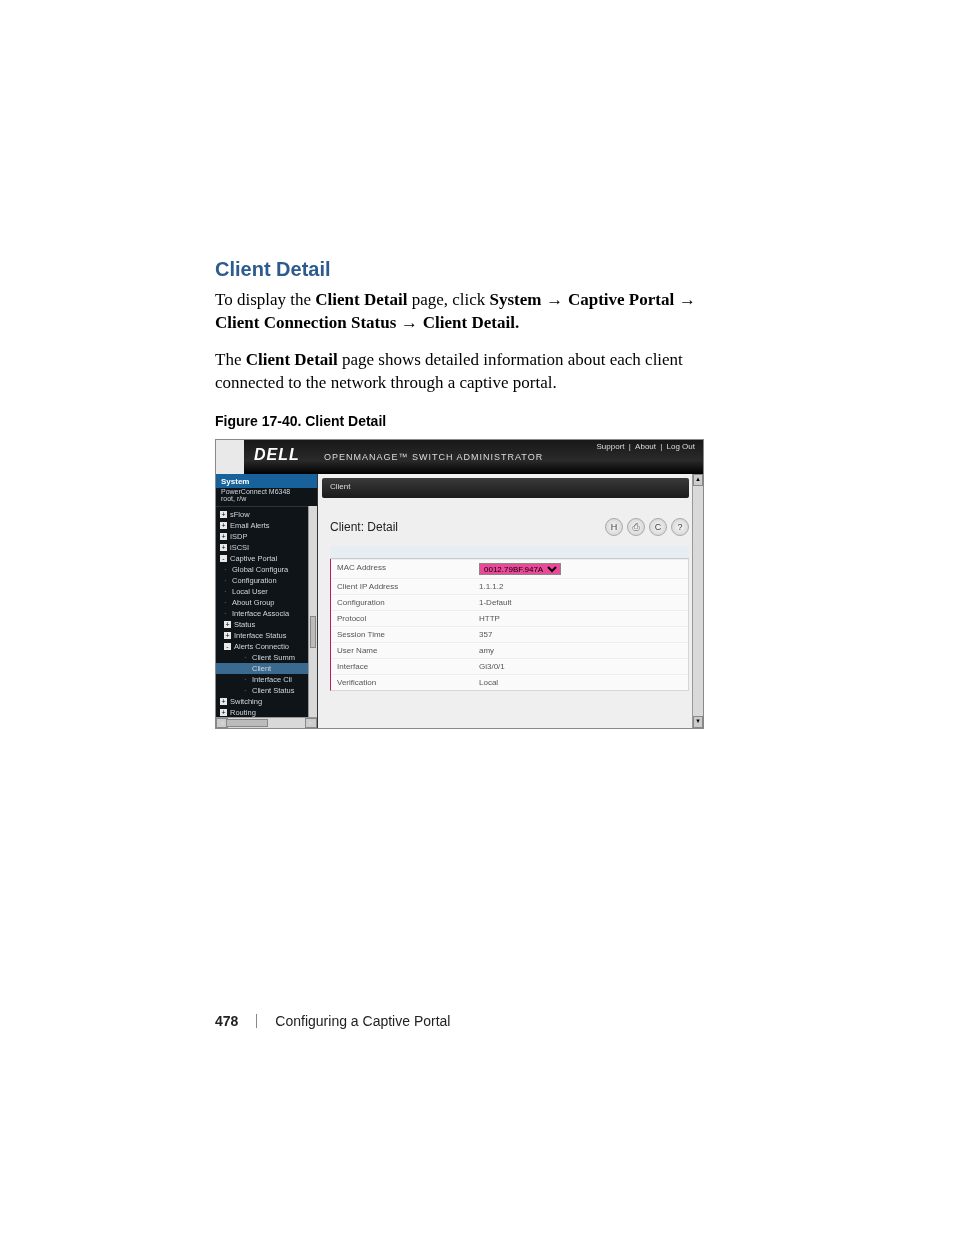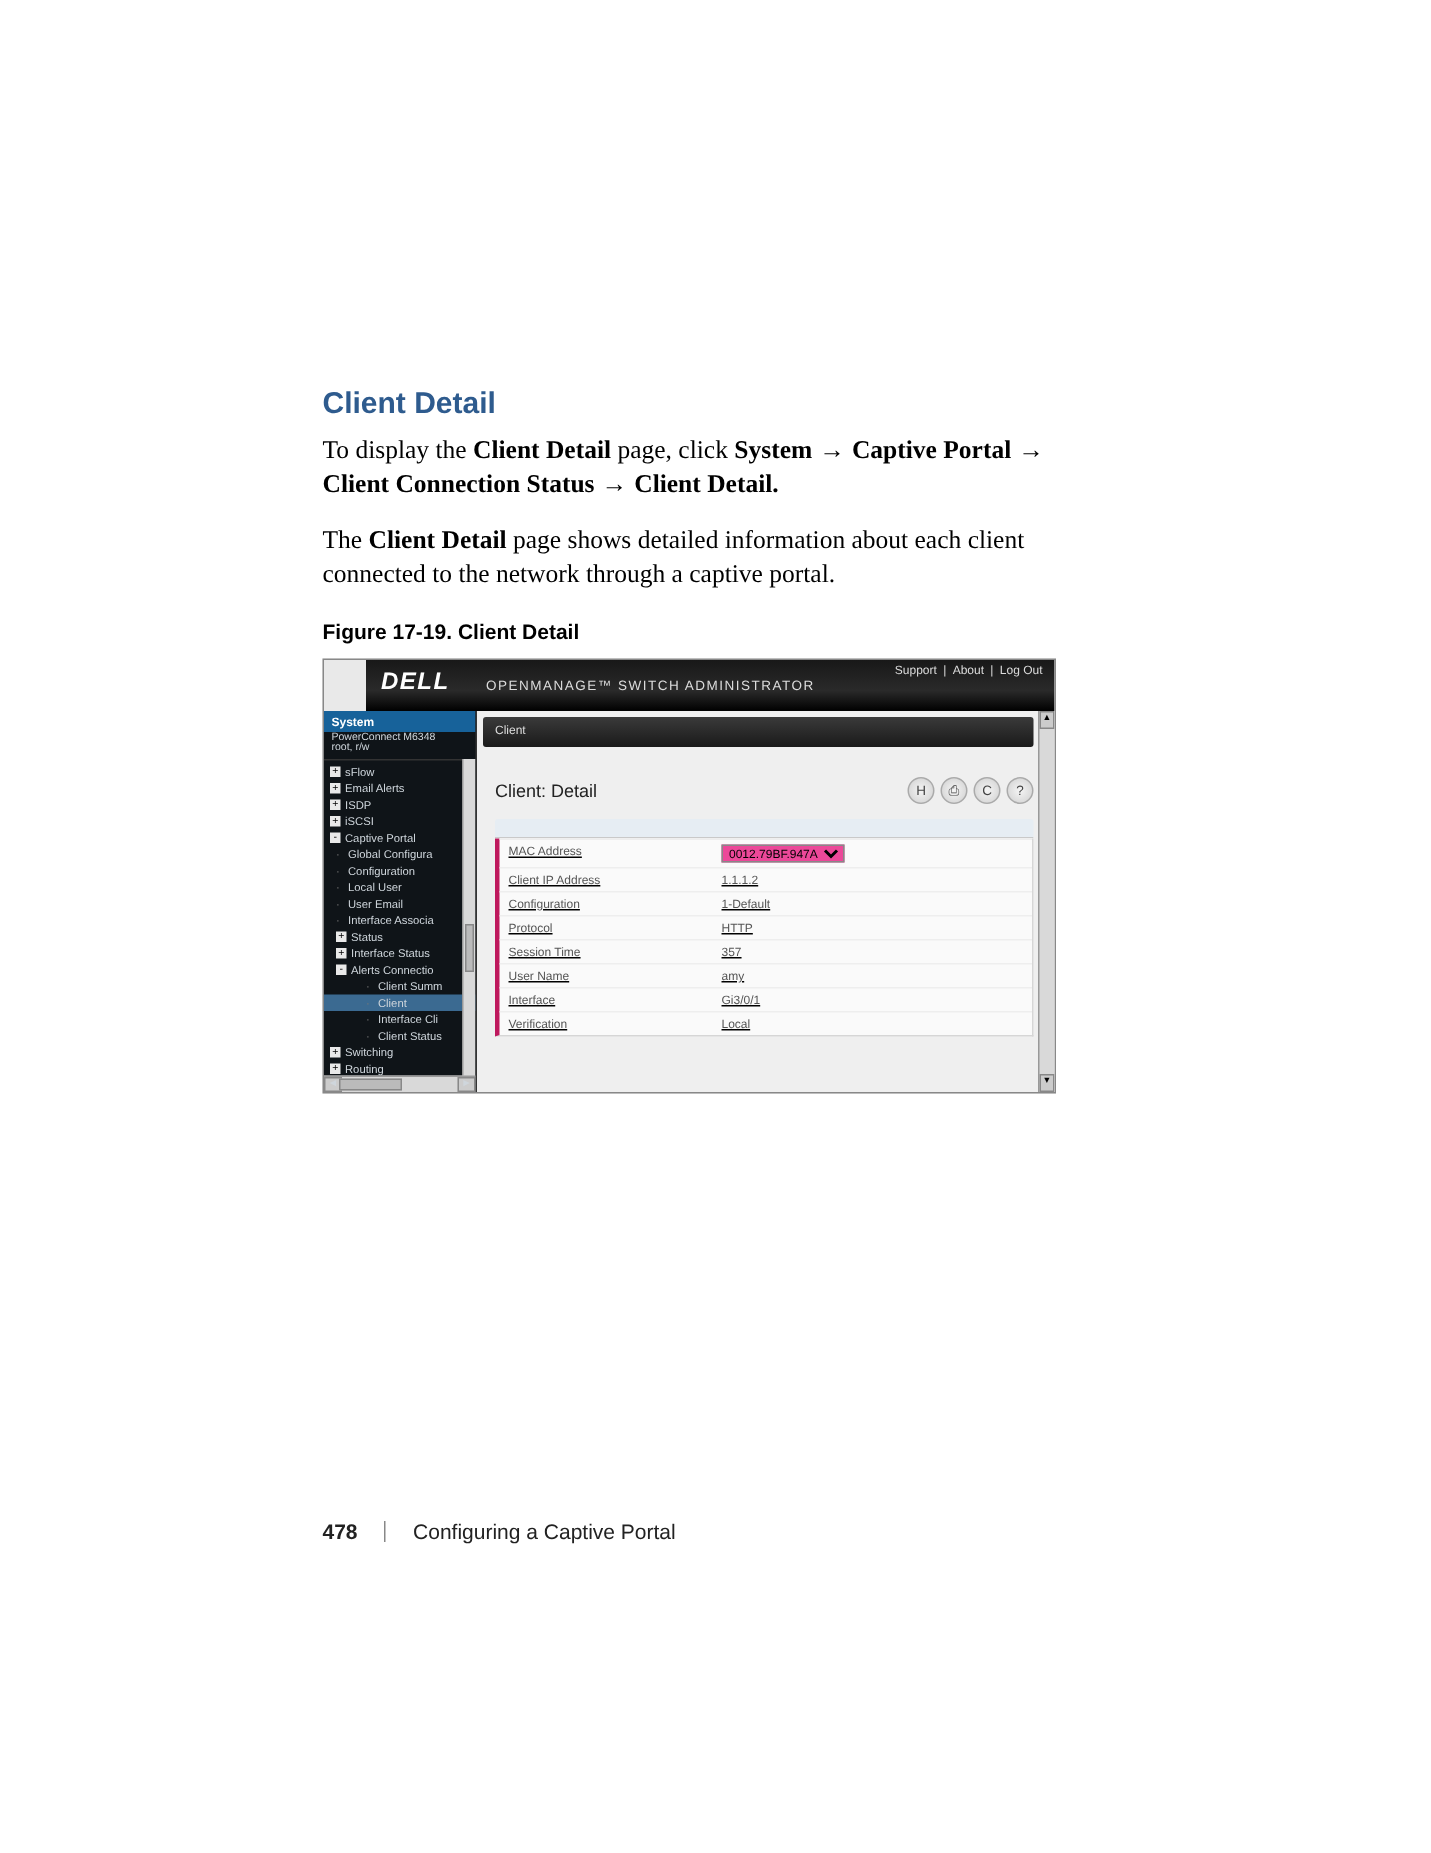--- a/index.html
+++ b/index.html
@@ -244,24 +244,23 @@
   .shot .main .tabsbar {
     margin: 10px 14px 0 12px;
     border-bottom: 1px solid #c9c9c9;
     height: 12px;
     background: #e6edf3;
     border-radius: 2px 2px 0 0;
   }
   .shot .main .table {
     margin: 0 14px 0 12px;
     background: #fafafa;
-    border-left: 3px solid #be185d;
+    border-left: 1px solid #be185d;
     border-right: 1px solid #d6d6d6;
     border-bottom: 1px solid #d6d6d6;
-    text-decoration: underline;
   }
   .shot .main .row {
     display: flex;
     font-size: 8px;
     color: #555;
     border-top: 1px solid #eee;
   }
   .shot .main .row .lab {
     width: 130px;
     padding: 3px 6px;
@@ -299,21 +298,21 @@
 </head>
 <body>
 
 <div class="page">
   <div class="content">
     <h2 class="section-heading">Client Detail</h2>
 
     <p class="para" id="para2"><span>To display the </span><strong>Client Detail</strong><span> page, click </span><strong>System</strong><span class="arrow"> → </span><strong>Captive Portal</strong><span class="arrow"> → </span><strong>Client Connection Status</strong><span class="arrow"> → </span><strong>Client Detail.</strong></p>
     <p class="para" id="para1"><span>The </span><strong>Client Detail</strong><span> page shows detailed information about each client connected to the network through a captive portal.</span></p>
 
-    <div class="figcap">Figure 17-19.    Client Detail</div>
+    <div class="figcap">Figure 17-40.    Client Detail</div>
 
     <div class="shot">
       <div class="topbar">
         <div class="logo">DELL</div>
         <div class="title">OPENMANAGE™ SWITCH ADMINISTRATOR</div>
         <div class="links" id="toplinks"><span>Support</span><span>  |  </span><span>About</span><span>  |  </span><span>Log Out</span></div>
       </div>
       <div class="body">
         <div class="nav">
           <div class="syshead">System</div>
@@ -323,21 +322,21 @@
           </div>
           <ul id="navlist">
               <li><span class="box">+</span><span>sFlow</span></li>
               <li><span class="box">+</span><span>Email Alerts</span></li>
               <li><span class="box">+</span><span>ISDP</span></li>
               <li><span class="box">+</span><span>iSCSI</span></li>
               <li><span class="box">-</span><span>Captive Portal</span></li>
               <li class="ind1"><span class="tick">·</span><span>Global Configura</span></li>
               <li class="ind1"><span class="tick">·</span><span>Configuration</span></li>
               <li class="ind1"><span class="tick">·</span><span>Local User</span></li>
-              <li class="ind1"><span class="tick">·</span><span>User Email</span></li>
+              <li class="ind1"><span class="tick">·</span><span>About Group</span></li>
               <li class="ind1"><span class="tick">·</span><span>Interface Associa</span></li>
               <li class="ind1"><span class="box">+</span><span>Status</span></li>
               <li class="ind1"><span class="box">+</span><span>Interface Status</span></li>
               <li class="ind1"><span class="box">-</span><span>Alerts Connectio</span></li>
               <li class="ind2"><span class="tick">·</span><span>Client Summ</span></li>
               <li class="ind2 sel"><span class="tick">·</span><span>Client</span></li>
               <li class="ind2"><span class="tick">·</span><span>Interface Cli</span></li>
               <li class="ind2"><span class="tick">·</span><span>Client Status</span></li>
               <li><span class="box">+</span><span>Switching</span></li>
               <li><span class="box">+</span><span>Routing</span></li>

